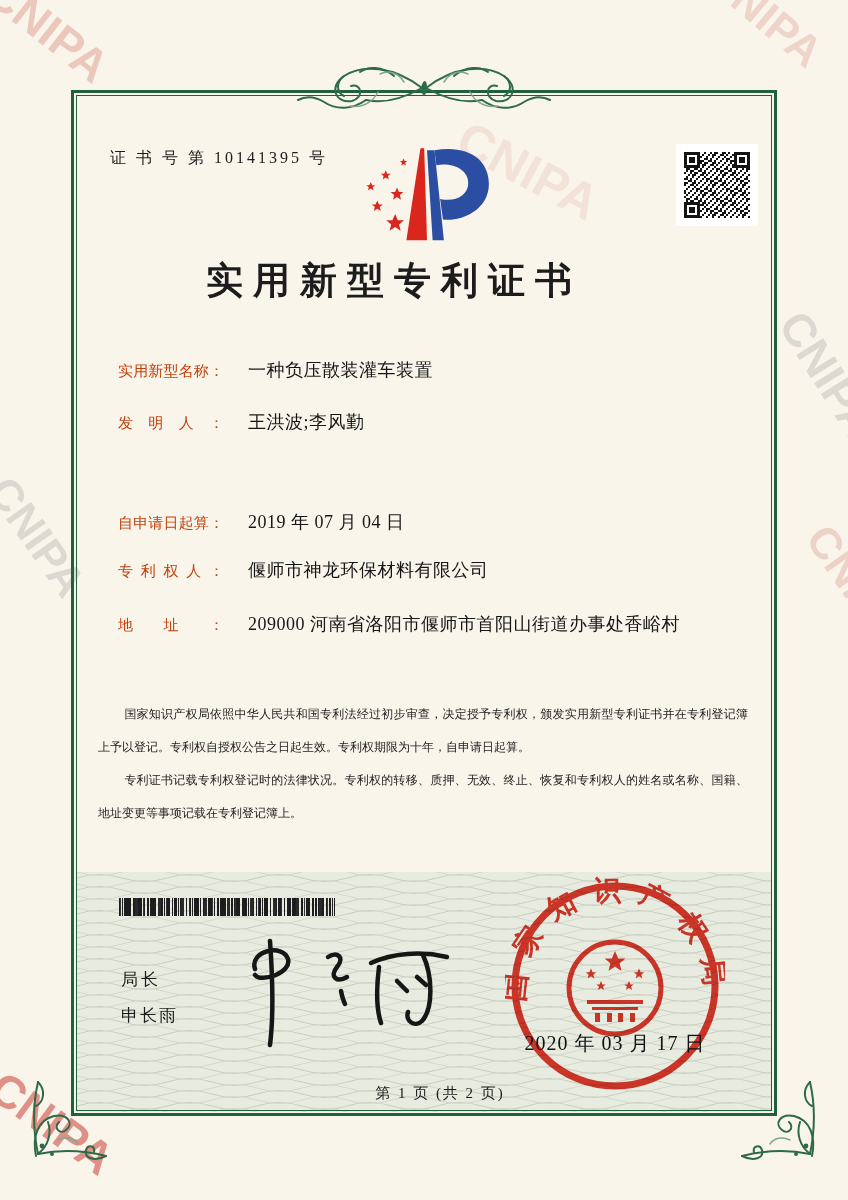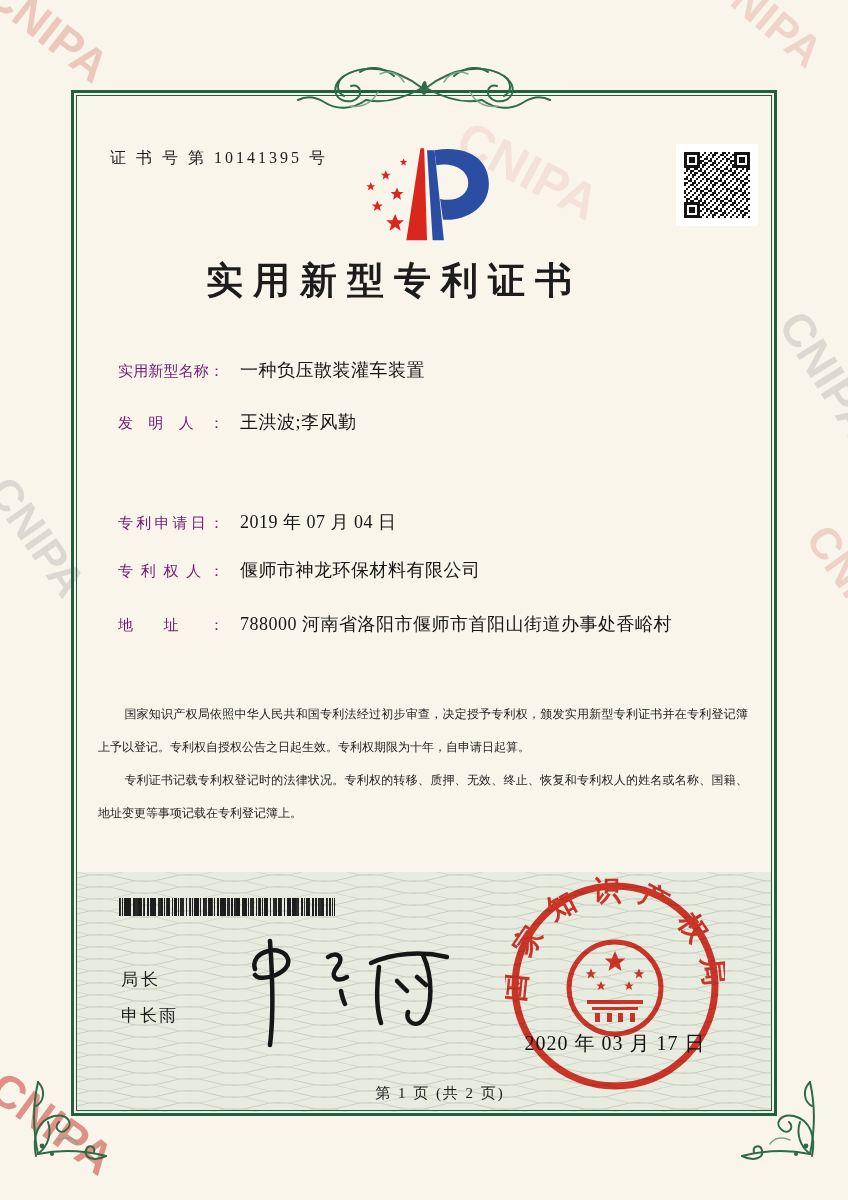--- a/index.html
+++ b/index.html
@@ -27,22 +27,22 @@
   .ornament-bl{left:28px; top:1076px; z-index:6;}
   .ornament-br{left:740px; top:1076px; z-index:6; transform:scaleX(-1);}
   
   .cert-no{left:110px; top:148px; font-size:16px; letter-spacing:3px; z-index:10;}
   .logo{left:352px; top:140px; z-index:10;}
   .qr{left:676px; top:144px; z-index:10;}
   .title{left:0; top:256px; width:788px; text-align:center; font-size:37px; font-weight:bold; letter-spacing:10px; z-index:10;}
   
   .field-row{position:absolute; left:118px; width:620px; height:26px; z-index:10;}
   .f0{top:358px;} .f1{top:410px;} .f2{top:460px;} .f3{top:510px;} .f4{top:558px;} .f5{top:612px;} .f6{top:660px;}
-  .field-label{display:inline-block; width:106px; font-size:15px; text-align:justify; text-align-last:justify; vertical-align:baseline; color:#701a75;font-family:Liberation Mono, monospace;}
-  .field-value{font-size:18px; margin-left:16px; letter-spacing:.5px; color:#161616;}
+  .field-label{display:inline-block; width:106px; font-size:15px; text-align:justify; text-align-last:justify; vertical-align:baseline; color:#c2410c;font-family:Liberation Mono, monospace;}
+  .field-value{font-size:18px; margin-left:24px; letter-spacing:.5px; color:#161616;}
   .field-label2{position:absolute; left:257px; top:1px; width:100px; font-size:15px; color:#222;}
   .field-value2{position:absolute; left:362px; top:0; font-size:17px; letter-spacing:.5px;}
   
   .body-text{left:98px; top:698px; width:650px; z-index:10; font-size:12px; line-height:33px; text-align:justify; color:#232323;}
   .body-text p{margin:0; text-indent:2.2em;}
   
   .barcode{left:119px; top:898px; z-index:10;}
   .director-label{left:121px; top:968px; font-size:17px; letter-spacing:3px; font-family:"Liberation Sans","DejaVu Sans",sans-serif; z-index:10;}
   .director-name{left:121px; top:1004px; font-size:17px; letter-spacing:2px; font-family:"Liberation Sans","DejaVu Sans",sans-serif; z-index:10;}
   .signature{left:225px; top:933px; z-index:10;}
@@ -175,27 +175,27 @@
 
   <div class="abs title">实用新型专利证书</div>
 
   <div class="field-row f0">
     <span class="field-label">实用新型名称：</span><span class="field-value">一种负压散装灌车装置</span>
   </div>
   <div class="field-row f1">
     <span class="field-label">发明人：</span><span class="field-value">王洪波;李风勤</span>
   </div>
   <div class="field-row f3">
-    <span class="field-label">专利申请日：</span><span class="field-value">2019 年 07 月 04 日</span>
+    <span class="field-label">自申请日起算：</span><span class="field-value">2019 年 07 月 04 日</span>
   </div>
   <div class="field-row f4">
     <span class="field-label">专利权人：</span><span class="field-value">偃师市神龙环保材料有限公司</span>
   </div>
   <div class="field-row f5">
-    <span class="field-label">地址：</span><span class="field-value">788000 河南省洛阳市偃师市首阳山街道办事处香峪村</span>
+    <span class="field-label">地址：</span><span class="field-value">209000 河南省洛阳市偃师市首阳山街道办事处香峪村</span>
   </div>
 
   <div class="abs body-text">
     <p>国家知识产权局依照中华人民共和国专利法经过初步审查，决定授予专利权，颁发实用新型专利证书并在专利登记簿上予以登记。专利权自授权公告之日起生效。专利权期限为十年，自申请日起算。</p>
     <p>专利证书记载专利权登记时的法律状况。专利权的转移、质押、无效、终止、恢复和专利权人的姓名或名称、国籍、地址变更等事项记载在专利登记簿上。</p>
   </div>
 
   <svg class="abs barcode" width="216" height="18" viewBox="0 0 216 18">
     <defs>
       <pattern id="b1" width="14" height="18" patternUnits="userSpaceOnUse">

